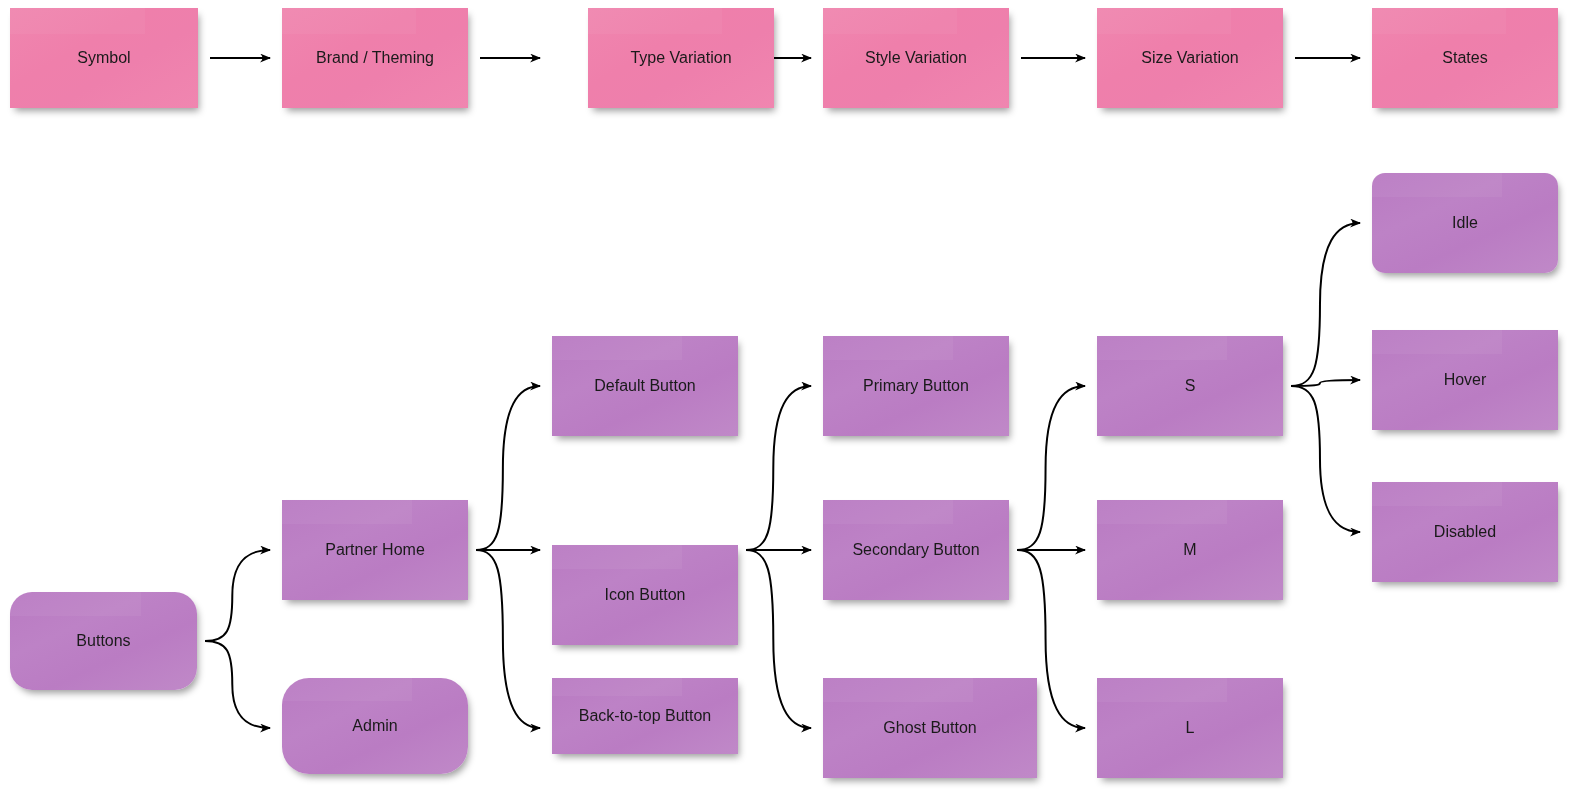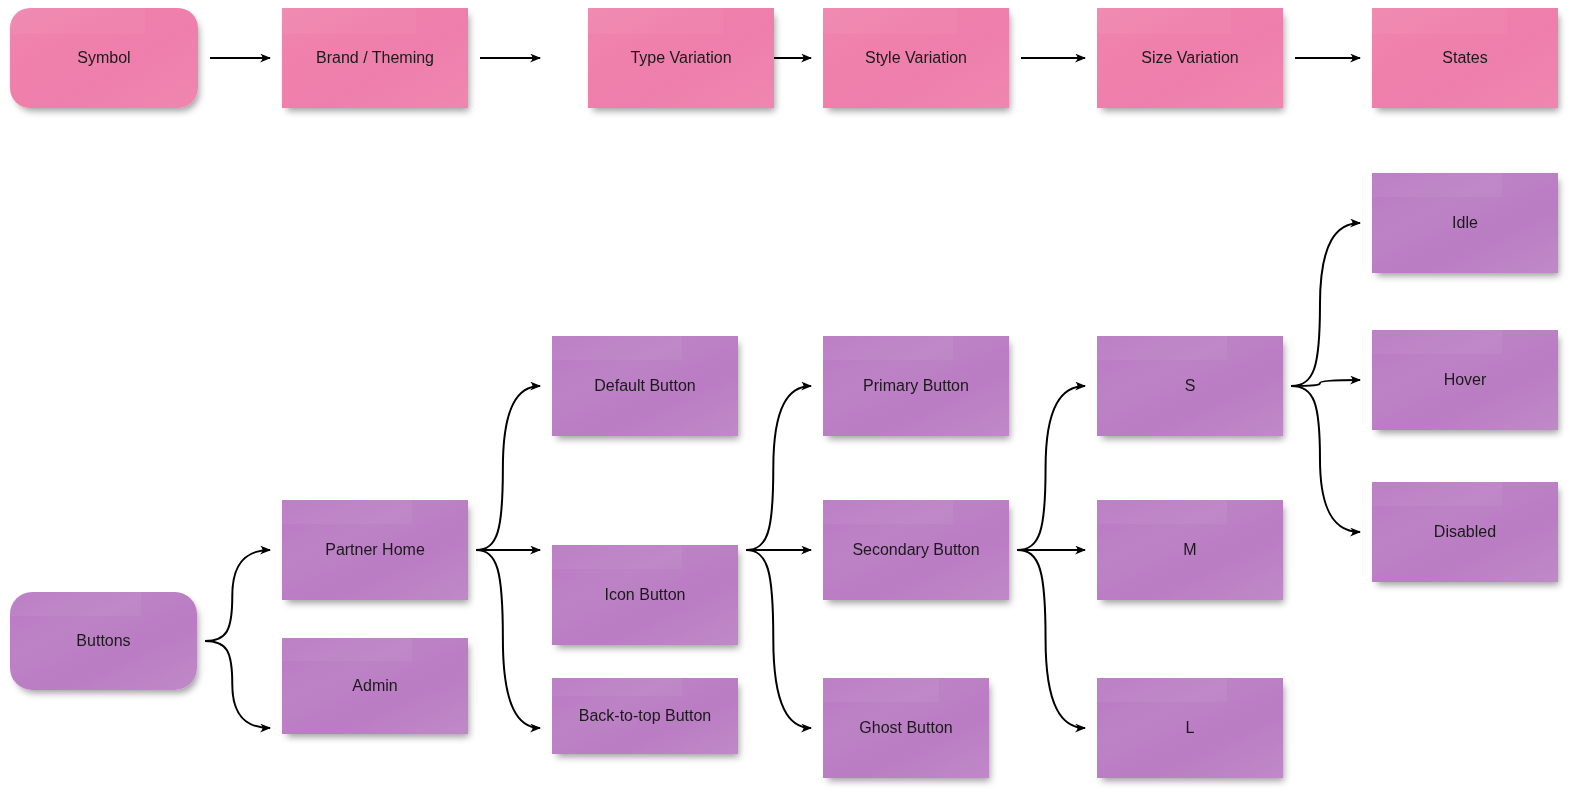--- a/index.html
+++ b/index.html
@@ -64,21 +64,21 @@
         <path d="M746,550 C768.1,550 773.3,571.36 773.3,639 C773.3,706.64 788.9,728 811,728" fill="none" stroke="#000000" stroke-width="2" marker-end="url(#arrowhead)"></path>
         <path d="M1017,550 C1040.12,550 1045.56,530.32 1045.56,468 C1045.56,405.68 1061.88,386 1085,386" fill="none" stroke="#000000" stroke-width="2" marker-end="url(#arrowhead)"></path>
         <path d="M1017,550 L1085,550" fill="none" stroke="#000000" stroke-width="2" marker-end="url(#arrowhead)"></path>
         <path d="M1017,550 C1040.12,550 1045.56,571.36 1045.56,639 C1045.56,706.64 1061.88,728 1085,728" fill="none" stroke="#000000" stroke-width="2" marker-end="url(#arrowhead)"></path>
         <path d="M1291,386 C1314.46,386 1319.98,366.44 1319.98,304.5 C1319.98,242.56 1336.54,223 1360,223" fill="none" stroke="#000000" stroke-width="2" marker-end="url(#arrowhead)"></path>
         <path d="M1291,386 C1314.46,386 1319.98,385.28 1319.98,383 C1319.98,380.72 1336.54,380 1360,380" fill="none" stroke="#000000" stroke-width="2" marker-end="url(#arrowhead)"></path>
         <path d="M1291,386 C1314.46,386 1319.98,403.52 1319.98,459 C1319.98,514.48 1336.54,532 1360,532" fill="none" stroke="#000000" stroke-width="2" marker-end="url(#arrowhead)"></path>
       </g>
   </svg>
   <div id="notes">
-      <div class="note pink" style="left: 10px; top: 8px; width: 188px; height: 100px; border-radius: 20px;">
+      <div class="note pink" style="left: 10px; top: 8px; width: 188px; height: 100px;">
         <span class="lbl">Symbol</span>
       </div>
       <div class="note pink" style="left: 282px; top: 8px; width: 186px; height: 100px;">
         <span class="lbl">Brand / Theming</span>
       </div>
       <div class="note pink" style="left: 552px; top: 8px; width: 186px; height: 100px; margin-left: 36px;">
         <span class="lbl">Type Variation</span>
       </div>
       <div class="note pink" style="left: 823px; top: 8px; width: 186px; height: 100px;">
         <span class="lbl">Style Variation</span>
@@ -88,51 +88,51 @@
       </div>
       <div class="note pink" style="left: 1372px; top: 8px; width: 186px; height: 100px;">
         <span class="lbl">States</span>
       </div>
       <div class="note purple" style="left: 10px; top: 592px; width: 187px; height: 98px; border-radius: 22px;">
         <span class="lbl">Buttons</span>
       </div>
       <div class="note purple" style="left: 282px; top: 500px; width: 186px; height: 100px;">
         <span class="lbl">Partner Home</span>
       </div>
-      <div class="note purple" style="left: 282px; top: 638px; width: 186px; height: 96px;">
+      <div class="note purple" style="left: 282px; top: 678px; width: 186px; height: 96px; border-radius: 27px;">
         <span class="lbl">Admin</span>
       </div>
       <div class="note purple" style="left: 552px; top: 336px; width: 186px; height: 100px;">
         <span class="lbl">Default Button</span>
       </div>
       <div class="note purple" style="left: 552px; top: 500px; width: 186px; height: 100px; margin-top: 45px;">
         <span class="lbl">Icon Button</span>
       </div>
       <div class="note purple" style="left: 552px; top: 678px; width: 186px; height: 76px;">
         <span class="lbl">Back-to-top Button</span>
       </div>
       <div class="note purple" style="left: 823px; top: 336px; width: 186px; height: 100px;">
         <span class="lbl">Primary Button</span>
       </div>
       <div class="note purple" style="left: 823px; top: 500px; width: 186px; height: 100px;">
         <span class="lbl">Secondary Button</span>
       </div>
-      <div class="note purple" style="left: 823px; top: 678px; width: 166px; height: 100px;">
+      <div class="note purple" style="left: 823px; top: 678px; width: 214px; height: 100px;">
         <span class="lbl">Ghost Button</span>
       </div>
       <div class="note purple" style="left: 1097px; top: 336px; width: 186px; height: 100px;">
         <span class="lbl">S</span>
       </div>
       <div class="note purple" style="left: 1097px; top: 500px; width: 186px; height: 100px;">
         <span class="lbl">M</span>
       </div>
       <div class="note purple" style="left: 1097px; top: 678px; width: 186px; height: 100px;">
         <span class="lbl">L</span>
       </div>
-      <div class="note purple" style="left: 1372px; top: 173px; width: 186px; height: 100px;">
+      <div class="note purple" style="left: 1372px; top: 173px; width: 186px; height: 100px; border-radius: 13px;">
         <span class="lbl">Idle</span>
       </div>
       <div class="note purple" style="left: 1372px; top: 330px; width: 186px; height: 100px;">
         <span class="lbl">Hover</span>
       </div>
       <div class="note purple" style="left: 1372px; top: 482px; width: 186px; height: 100px;">
         <span class="lbl">Disabled</span>
       </div>
     </div>
 </div>

